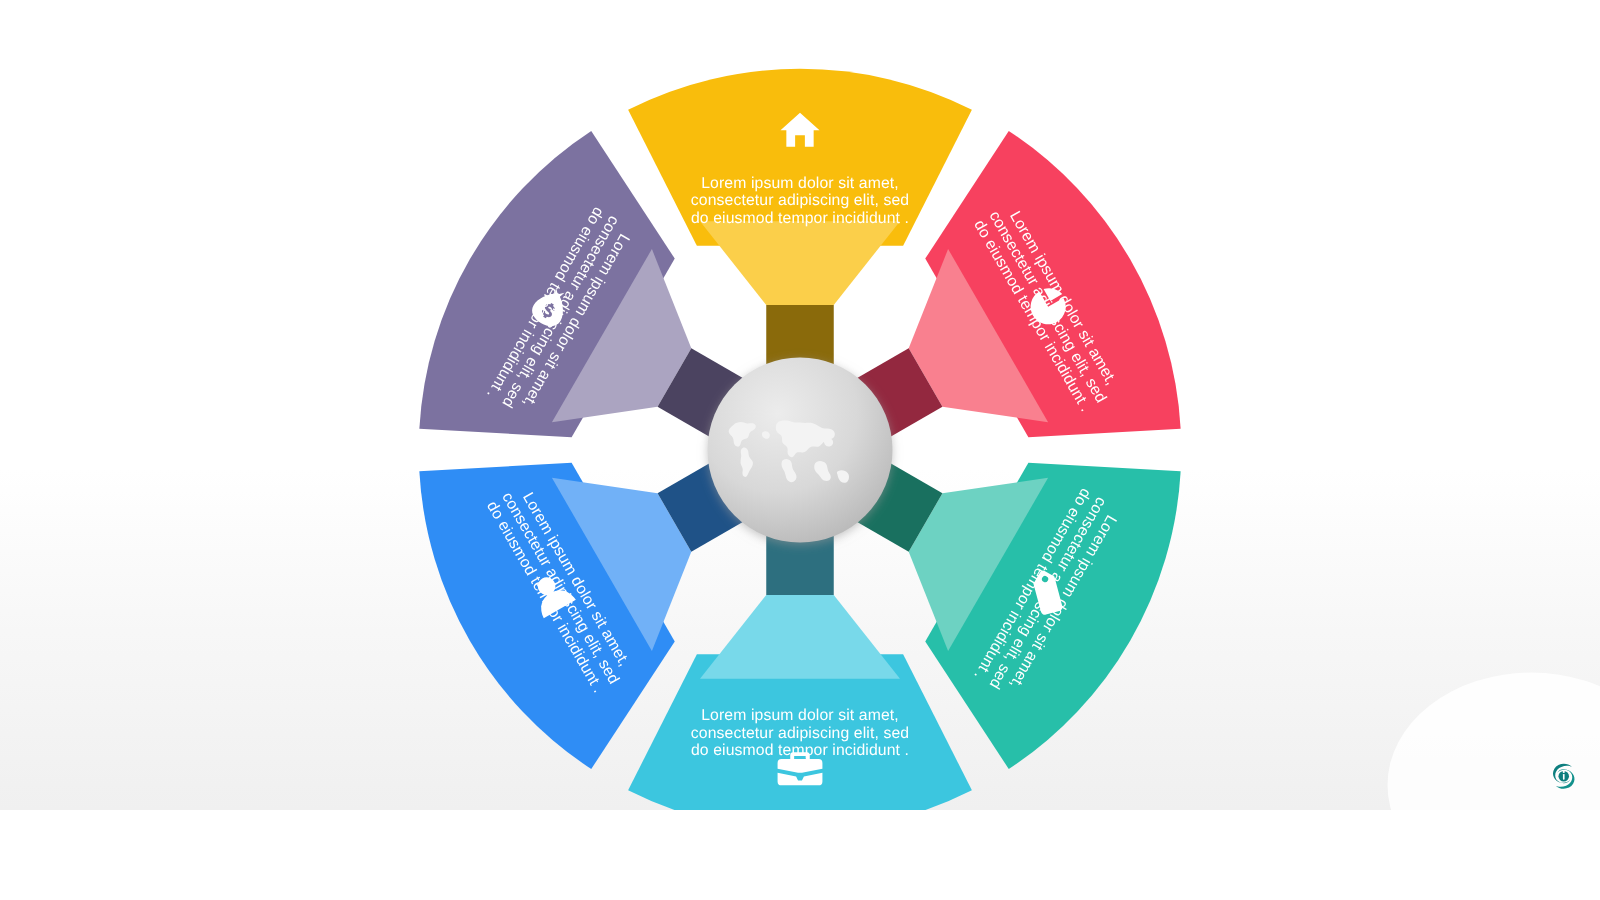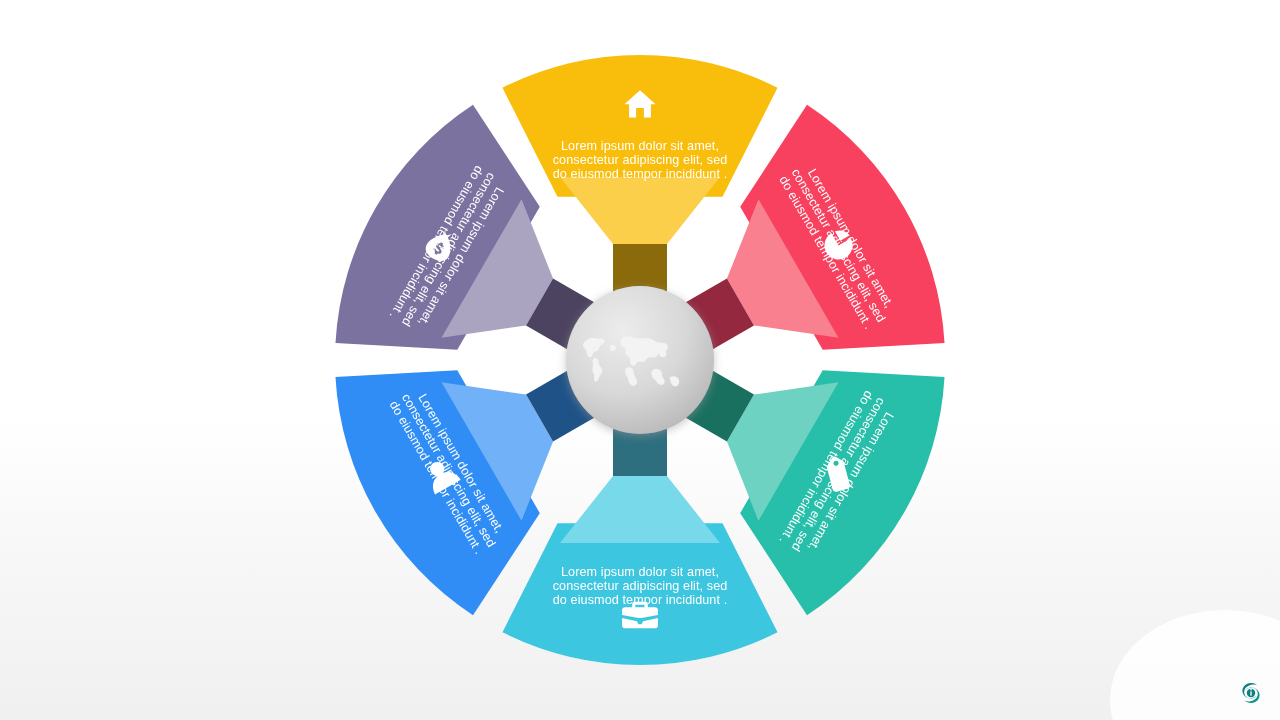--- a/index.html
+++ b/index.html
@@ -9,21 +9,21 @@
   body {
     width: 1280px;
     height: 720px;
     overflow: hidden;
     font-family: "Liberation Sans", sans-serif;
     background: #ffffff;
   }
   #stage {
     position: relative;
     width: 1280px;
-    height: 720px;
+    height: 648px;
     background: linear-gradient(to bottom, #ffffff 0%, #ffffff 58%, #f7f7f7 78%, #f0f0f0 100%);
     overflow: hidden;
   }
   #wheel {
     position: absolute;
     left: 0;
     top: 0;
     width: 1280px;
     height: 720px;
   }

